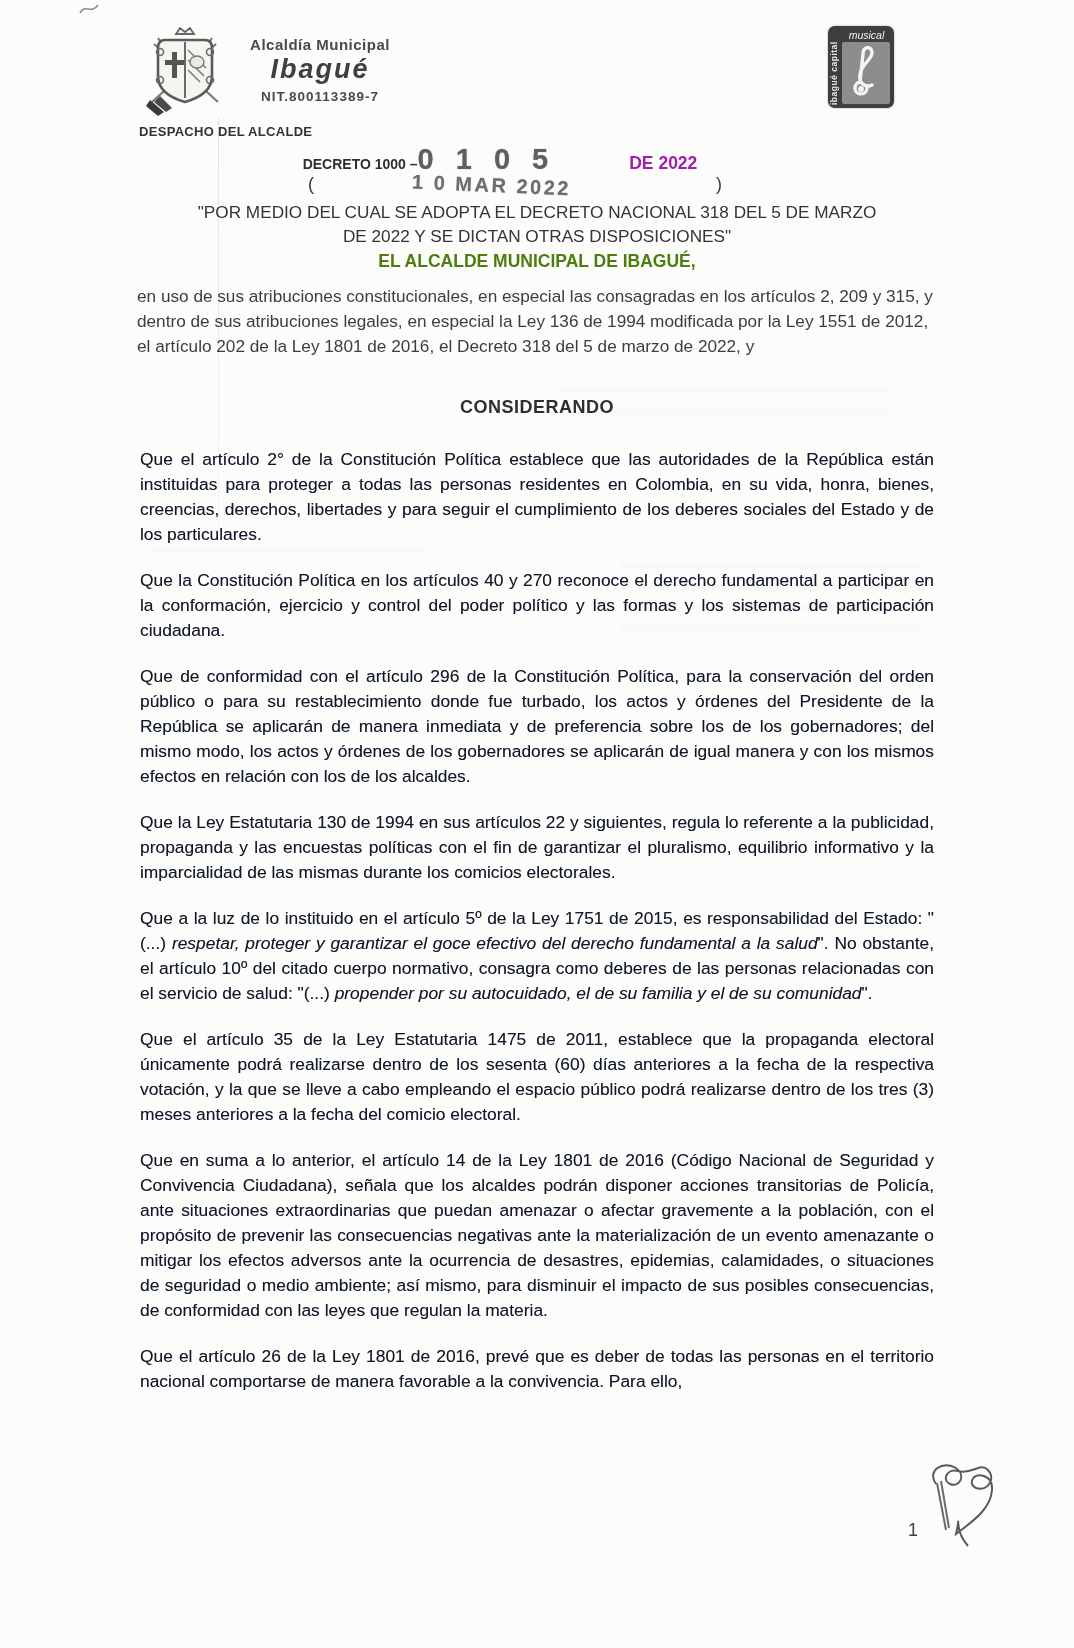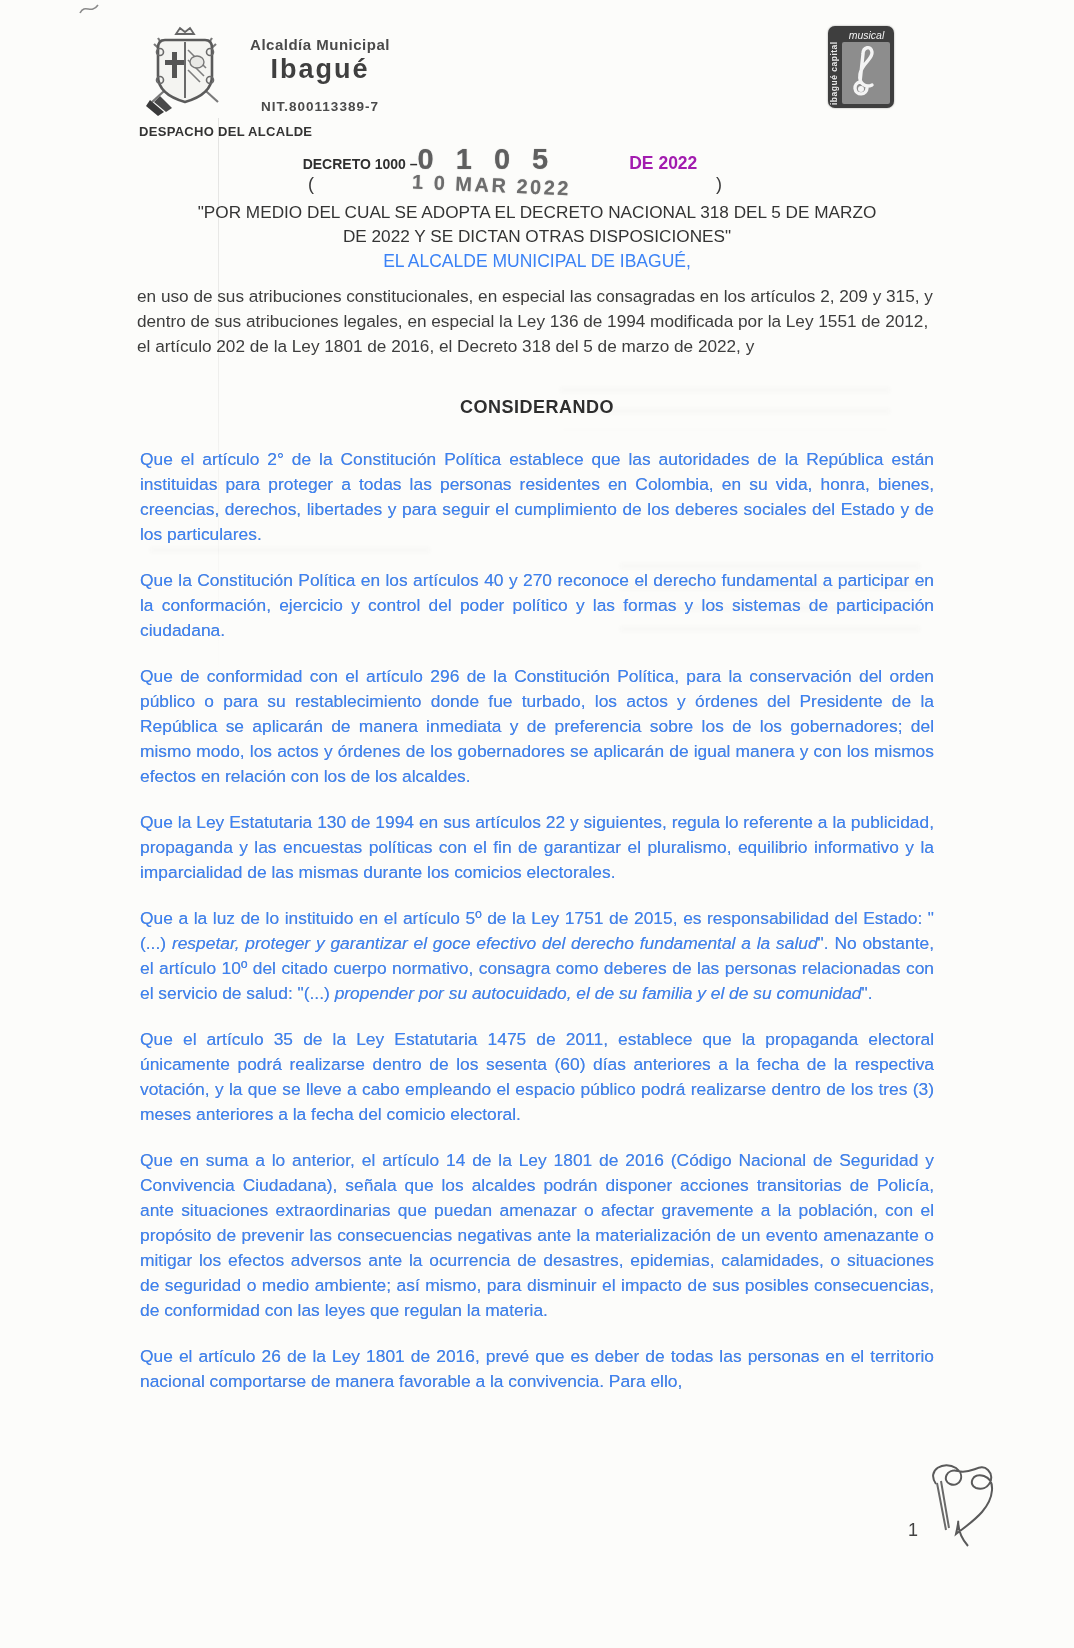--- a/index.html
+++ b/index.html
@@ -20,22 +20,22 @@
     position:absolute;
     background:repeating-linear-gradient(to bottom, transparent 0 15px, rgba(70,70,70,0.45) 15px 21px);
     opacity:0.05;filter:blur(2px);
   }
   .corner-mark{position:absolute;left:76px;top:0px;}
 
   
   .crest{position:absolute;left:138px;top:22px;}
   .org-block{position:absolute;left:234px;top:36px;width:172px;text-align:center;}
   .org-line1{font-size:15px;font-weight:600;color:#4a4a4a;letter-spacing:0.5px;}
-  .org-city{font-size:27px;font-weight:700;color:#3f3f3f;letter-spacing:2px;margin-top:1px;}
-  .org-nit{font-size:13.5px;font-weight:600;color:#4a4a4a;letter-spacing:1px;margin-top:14px;}
+  .org-city{font-size:27px;font-weight:700;color:#3f3f3f;letter-spacing:2px;margin-top:1px;font-style:italic;}
+  .org-nit{font-size:13.5px;font-weight:600;color:#4a4a4a;letter-spacing:1px;margin-top:4px;}
   .office{position:absolute;left:139px;top:124px;font-size:13px;font-weight:700;color:#333;letter-spacing:0.3px;}
 
   .music-logo{
     position:absolute;left:828px;top:26px;width:66px;height:82px;
     background:#3e3e3e;border-radius:7px;
     box-shadow:0 0 2px rgba(0,0,0,0.4);
   }
   .music-logo .top-label{
     position:absolute;left:14px;top:3px;right:3px;text-align:center;
     color:#f2f2f2;font-size:10.5px;font-weight:400;font-style:italic;
@@ -67,30 +67,30 @@
   .paren-close{position:absolute;left:716px;top:4px;}
   .stamp-date{
     position:absolute;left:412px;top:4px;
     font-size:20px;font-weight:600;color:#6d6d6d;letter-spacing:2.5px;
     transform:rotate(2.5deg);text-shadow:0 0 1px rgba(100,100,100,0.5);
     white-space:nowrap;
   }
   .subject{position:absolute;left:70px;top:201px;width:934px;text-align:center;
     font-size:17.2px;line-height:23.5px;color:#343434;}
   .issuer{position:absolute;left:0;top:251px;width:1074px;text-align:center;
-    font-size:17.5px;font-weight:400;color:#3b82f6;}
+    font-size:17.5px;font-weight:700;color:#4d7c0f;}
   .attribution{position:absolute;left:137px;top:284px;width:800px;text-align:left;
     font-size:17.2px;line-height:25px;color:#3d3d3d;}
   .considerando{position:absolute;left:0;top:397px;width:1074px;text-align:center;
     font-size:18px;font-weight:700;letter-spacing:0.5px;color:#2e2e2e;}
 
   
   .body-text{
     position:absolute;left:140px;top:447px;width:794px;
-    font-size:17.4px;line-height:25px;text-align:justify;color:#3b82f6;
+    font-size:17.4px;line-height:25px;text-align:justify;color:#0f172a;
     text-shadow:0 0 0.6px rgba(56,56,56,0.45);
   }
   .body-text p{margin:0 0 21px 0;}
   .body-text em{font-style:italic;}
 
   .signature{position:absolute;left:922px;top:1458px;}
   .page-number{position:absolute;left:908px;top:1520px;font-size:18px;color:#424242;}
 </style>
 </head>
 <body>

